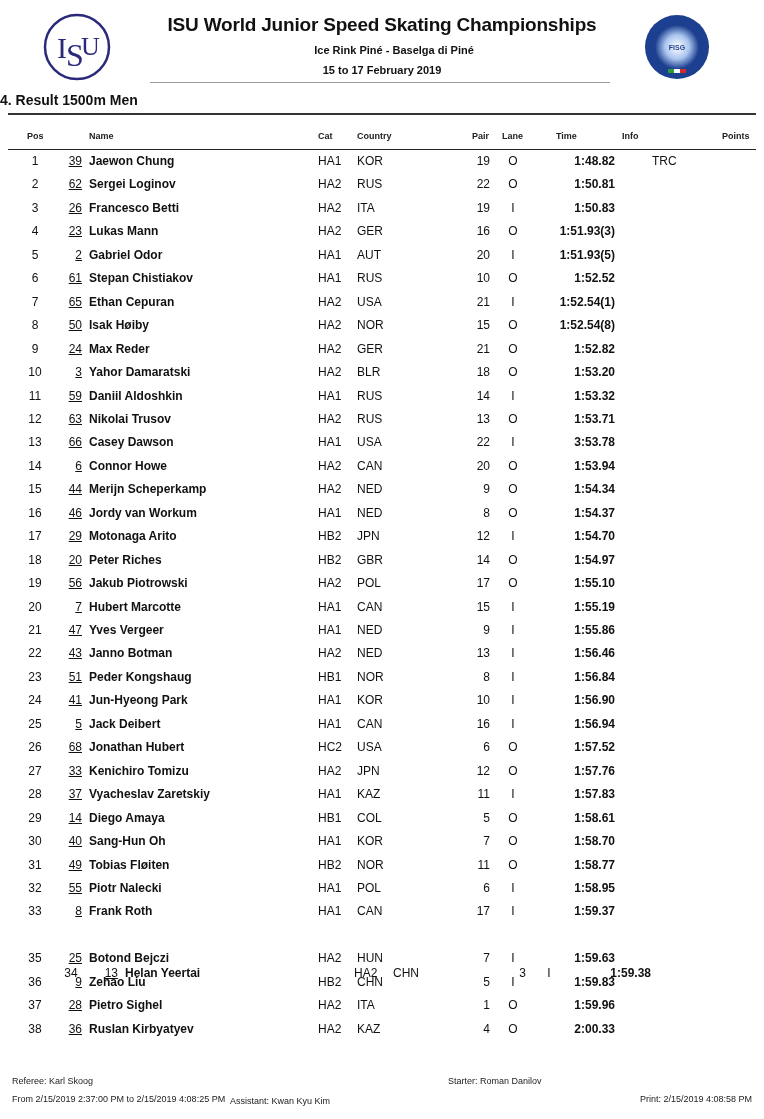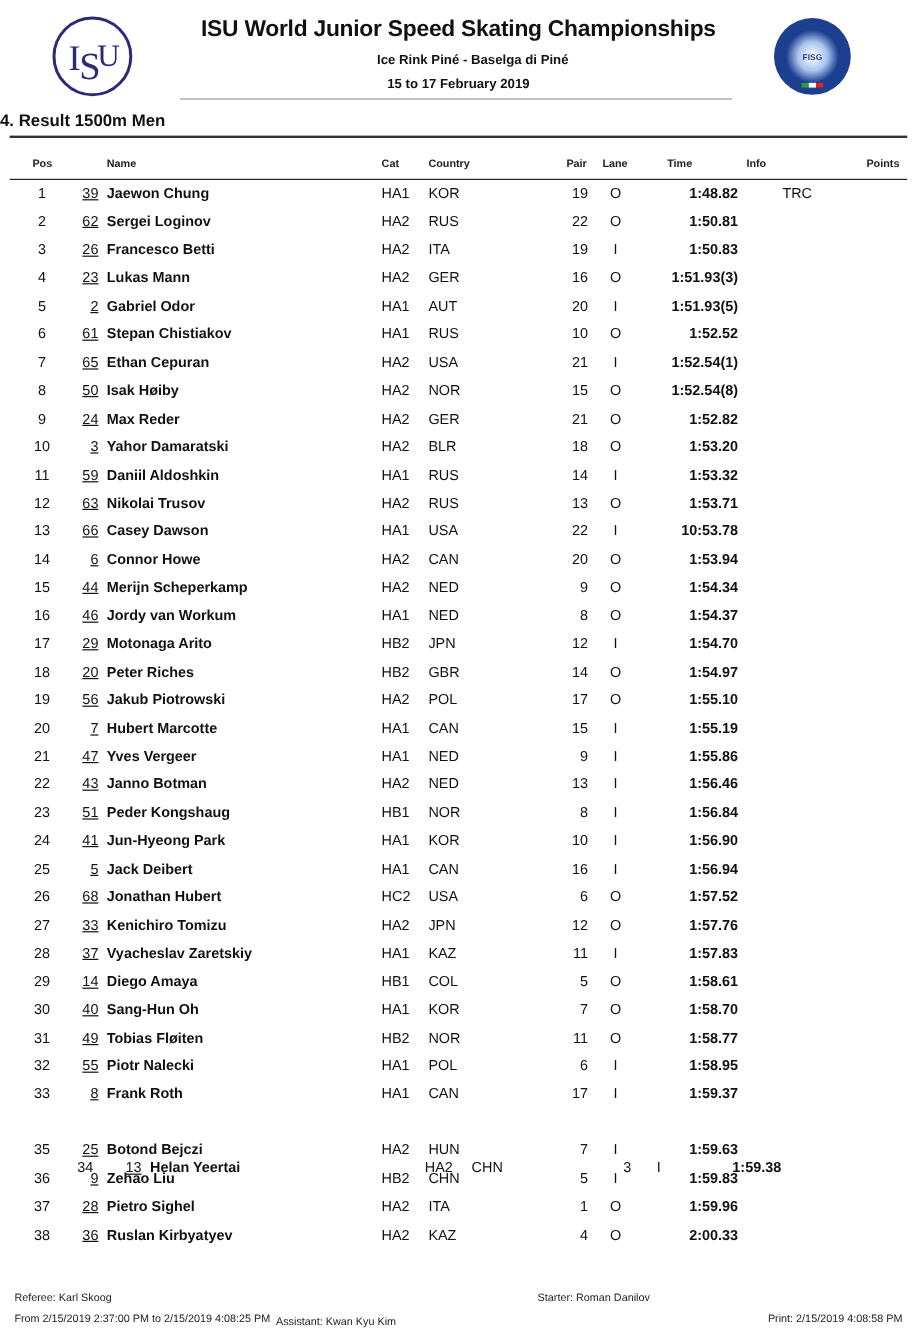--- a/index.html
+++ b/index.html
@@ -211,21 +211,21 @@
       <span class="c-info"></span>
     </div>
     <div class="row" style="top: 435.4px;">
       <span class="c-pos">13</span>
       <span class="c-bib">66</span>
       <span class="c-name">Casey Dawson</span>
       <span class="c-cat">HA1</span>
       <span class="c-cty">USA</span>
       <span class="c-pair">22</span>
       <span class="c-lane">I</span>
-      <span class="c-time">10:53.78</span>
+      <span class="c-time">3:53.78</span>
       <span class="c-info"></span>
     </div>
     <div class="row" style="top: 458.85px;">
       <span class="c-pos">14</span>
       <span class="c-bib">6</span>
       <span class="c-name">Connor Howe</span>
       <span class="c-cat">HA2</span>
       <span class="c-cty">CAN</span>
       <span class="c-pair">20</span>
       <span class="c-lane">O</span>

